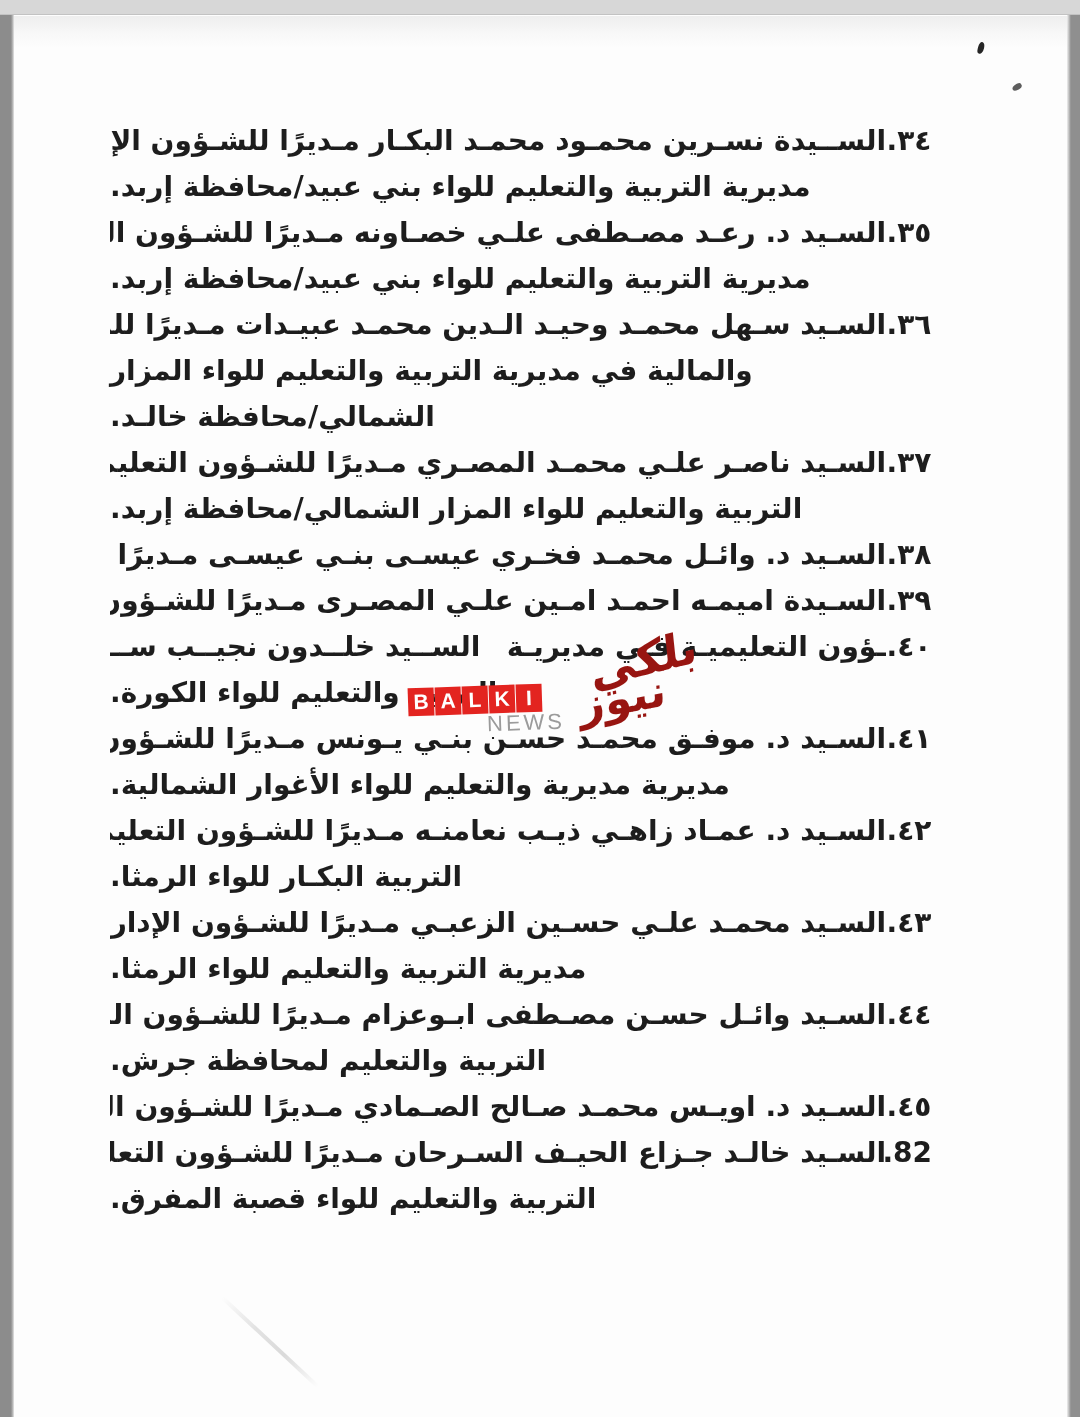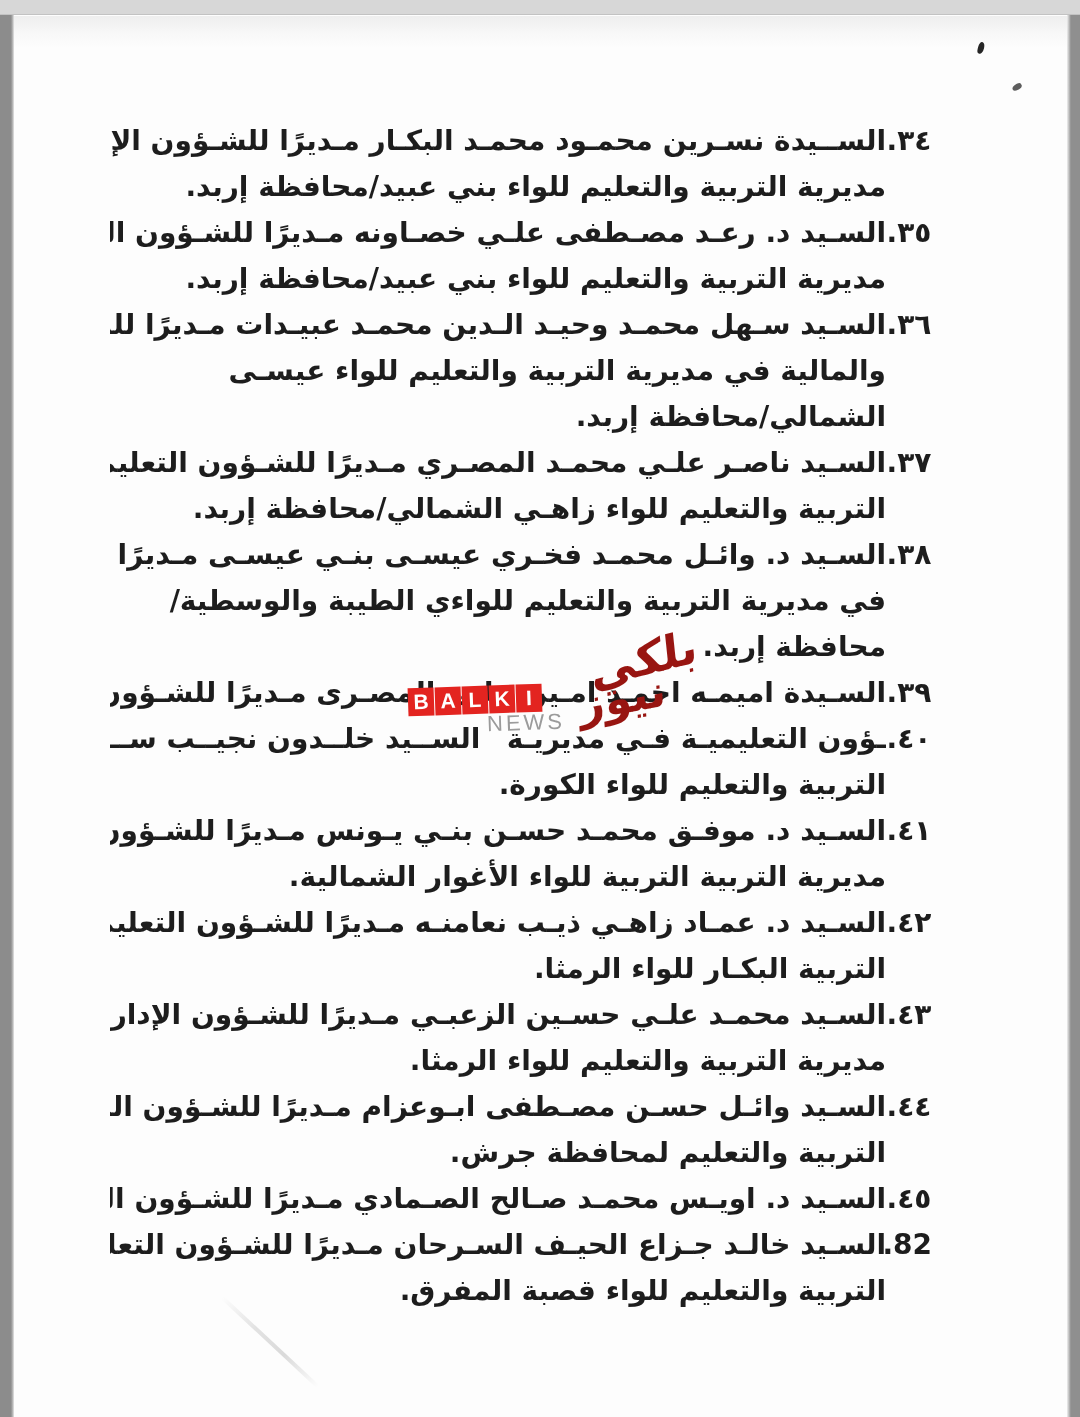--- a/index.html
+++ b/index.html
@@ -29,21 +29,21 @@
   .list {
     position:absolute; top:118px; right:148px; width:822px;
     direction:rtl; color:var(--ink);
     font-size:28px; font-weight:700; line-height:46px; z-index:2;
   }
   .item { display:flex; align-items:flex-start; }
   .num  { width:46px; flex:0 0 46px; text-align:center; white-space:nowrap; }
   .txt  { width:776px; flex:0 0 776px; }
   .l1   { text-align:justify; text-align-last:justify; -moz-text-align-last:justify; white-space:nowrap; overflow:hidden; }
   .l1.split { display:flex; justify-content:space-between; white-space:nowrap; }
-  .l2   { text-align:right; }
+  .l2   { text-align:left; }
   
   .watermark { position:absolute; left:0; top:0; width:1080px; height:1417px; pointer-events:none; z-index:4; }
   .wm-boxes { position:absolute; left:408px; top:686px; display:flex; gap:1px; transform:rotate(-2deg); }
   .wm-letter { width:26px; height:28px; background:var(--wm-red); color:#ffffff;
     font-family:"Liberation Sans","DejaVu Sans",sans-serif; font-weight:700; font-size:21px;
     display:flex; align-items:center; justify-content:center; }
   .wm-news { position:absolute; left:487px; top:710px; color:var(--wm-gray);
     font-family:"Liberation Sans","DejaVu Sans",sans-serif; font-size:22px; font-weight:400;
     letter-spacing:3px; transform:rotate(-2deg); }
   .wm-script { position:absolute; left:538px; top:636px; width:170px; height:120px;
@@ -78,35 +78,34 @@
         <div class="num">٣٥.</div>
         <div class="txt">
           <div class="l1">السـيد د. رعـد مصـطفى علـي خصـاونه مـديرًا للشـؤون التعليميـة فـي</div>
           <div class="l2">مديرية التربية والتعليم للواء بني عبيد/محافظة إربد.</div>
         </div>
       </div>
       <div class="item">
         <div class="num">٣٦.</div>
         <div class="txt">
           <div class="l1">السـيد سـهل محمـد وحيـد الـدين محمـد عبيـدات مـديرًا للشـؤون الإداريـة</div>
-          <div class="l2">والمالية في مديرية التربية والتعليم للواء عيسـى الشمالي/محافظة إربد.</div>
+          <div class="l2">والمالية في مديرية التربية والتعليم للواء المزار الشمالي/محافظة خالـد.</div>
         </div>
       </div>
       <div class="item">
         <div class="num">٣٧.</div>
         <div class="txt">
           <div class="l1">السـيد ناصـر علـي محمـد المصـري مـديرًا للشـؤون التعليميـة فـي مديريـة</div>
-          <div class="l2">التربية والتعليم للواء زاهـي الشمالي/محافظة إربد.</div>
+          <div class="l2">التربية والتعليم للواء المزار الشمالي/محافظة إربد.</div>
         </div>
       </div>
       <div class="item">
         <div class="num">٣٨.</div>
         <div class="txt">
           <div class="l1">السـيد د. وائـل محمـد فخـري عيسـى بنـي عيسـى مـديرًا للشـؤون الإداريـة والماليـة</div>
-          <div class="l2">في مديرية التربية والتعليم للواءي الطيبة والوسطية/محافظة إربد.</div>
         </div>
       </div>
       <div class="item">
         <div class="num">٣٩.</div>
         <div class="txt">
           <div class="l1">السـيدة اميمـه احمـد امـين علـي المصـرى مـديرًا للشـؤون التعليميـة فـي</div>
         </div>
       </div>
       <div class="item">
         <div class="num">٤٠.</div>
@@ -115,21 +114,21 @@
             <span>ـؤون التعليميـة فـي مديريـة</span>
             <span>الســيد خلــدون نجيــب ســ</span>
           </div>
           <div class="l2">التربية والتعليم للواء الكورة.</div>
         </div>
       </div>
       <div class="item">
         <div class="num">٤١.</div>
         <div class="txt">
           <div class="l1">السـيد د. موفـق محمـد حسـن بنـي يـونس مـديرًا للشـؤون التعليميـة فـي</div>
-          <div class="l2">مديرية التربية التربية للواء الأغوار الشمالية.</div>
+          <div class="l2">مديرية مديرية والتعليم للواء الأغوار الشمالية.</div>
         </div>
       </div>
       <div class="item">
         <div class="num">٤٢.</div>
         <div class="txt">
           <div class="l1">السـيد د. عمـاد زاهـي ذيـب نعامنـه مـديرًا للشـؤون التعليميـة فـي مديريـة</div>
           <div class="l2">التربية البكـار للواء الرمثا.</div>
         </div>
       </div>
       <div class="item">

